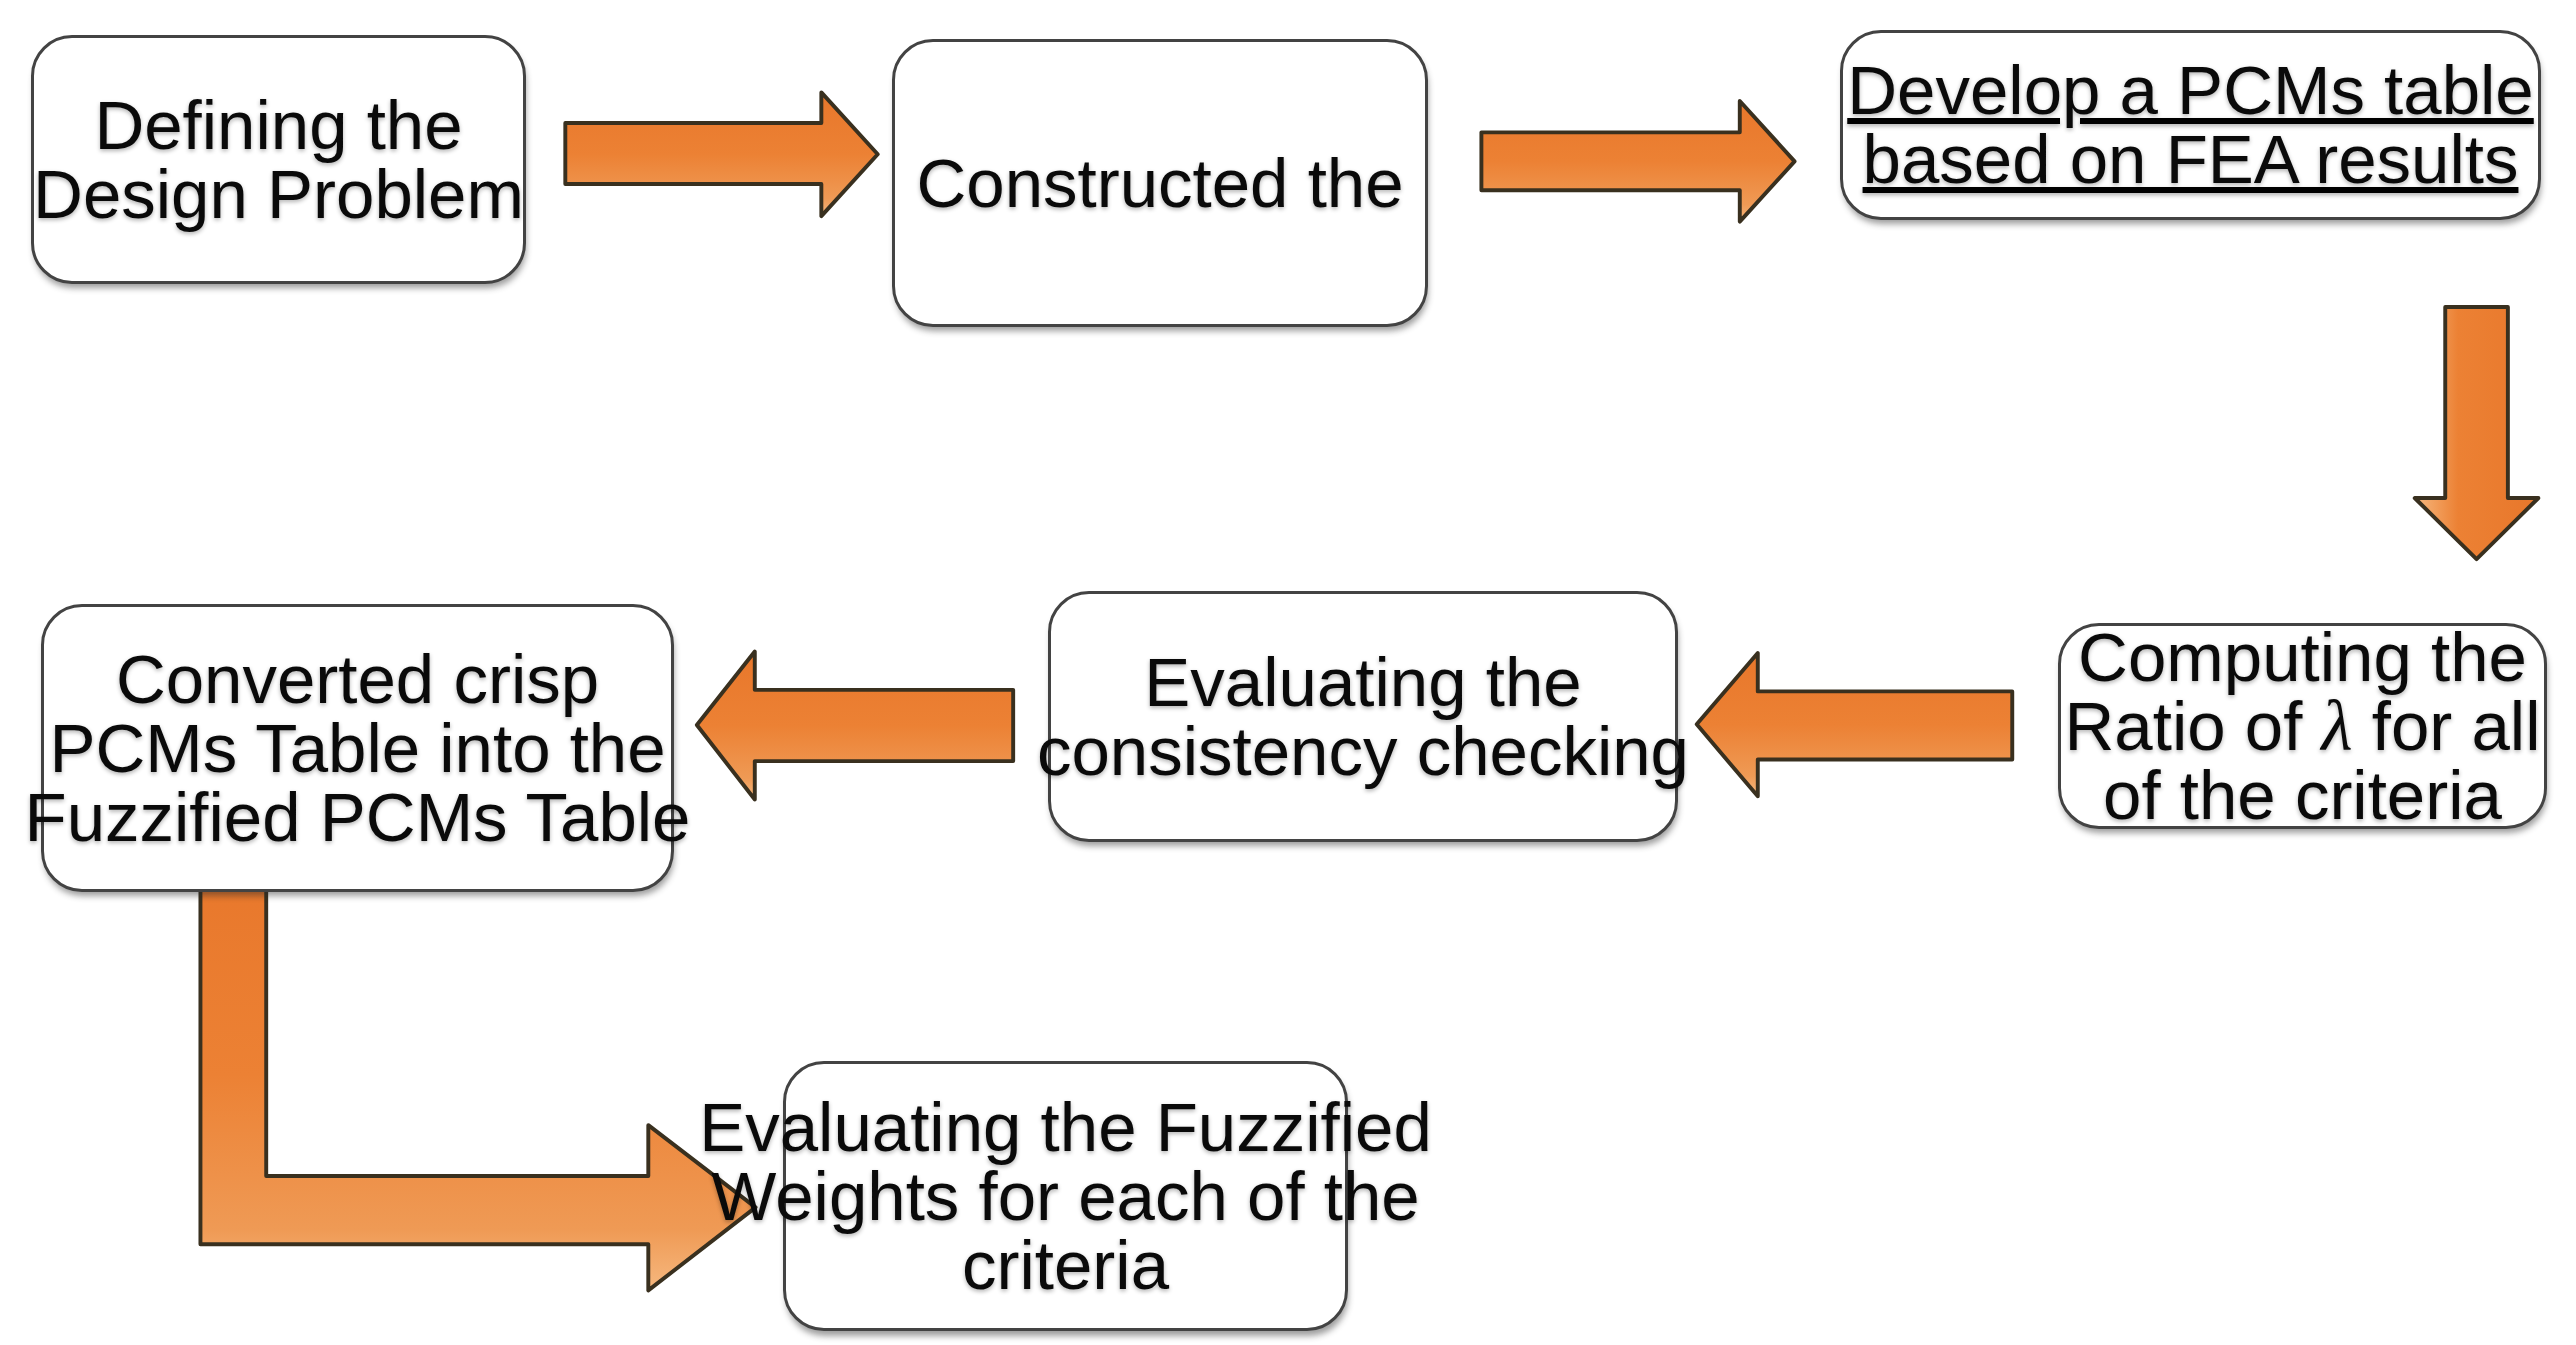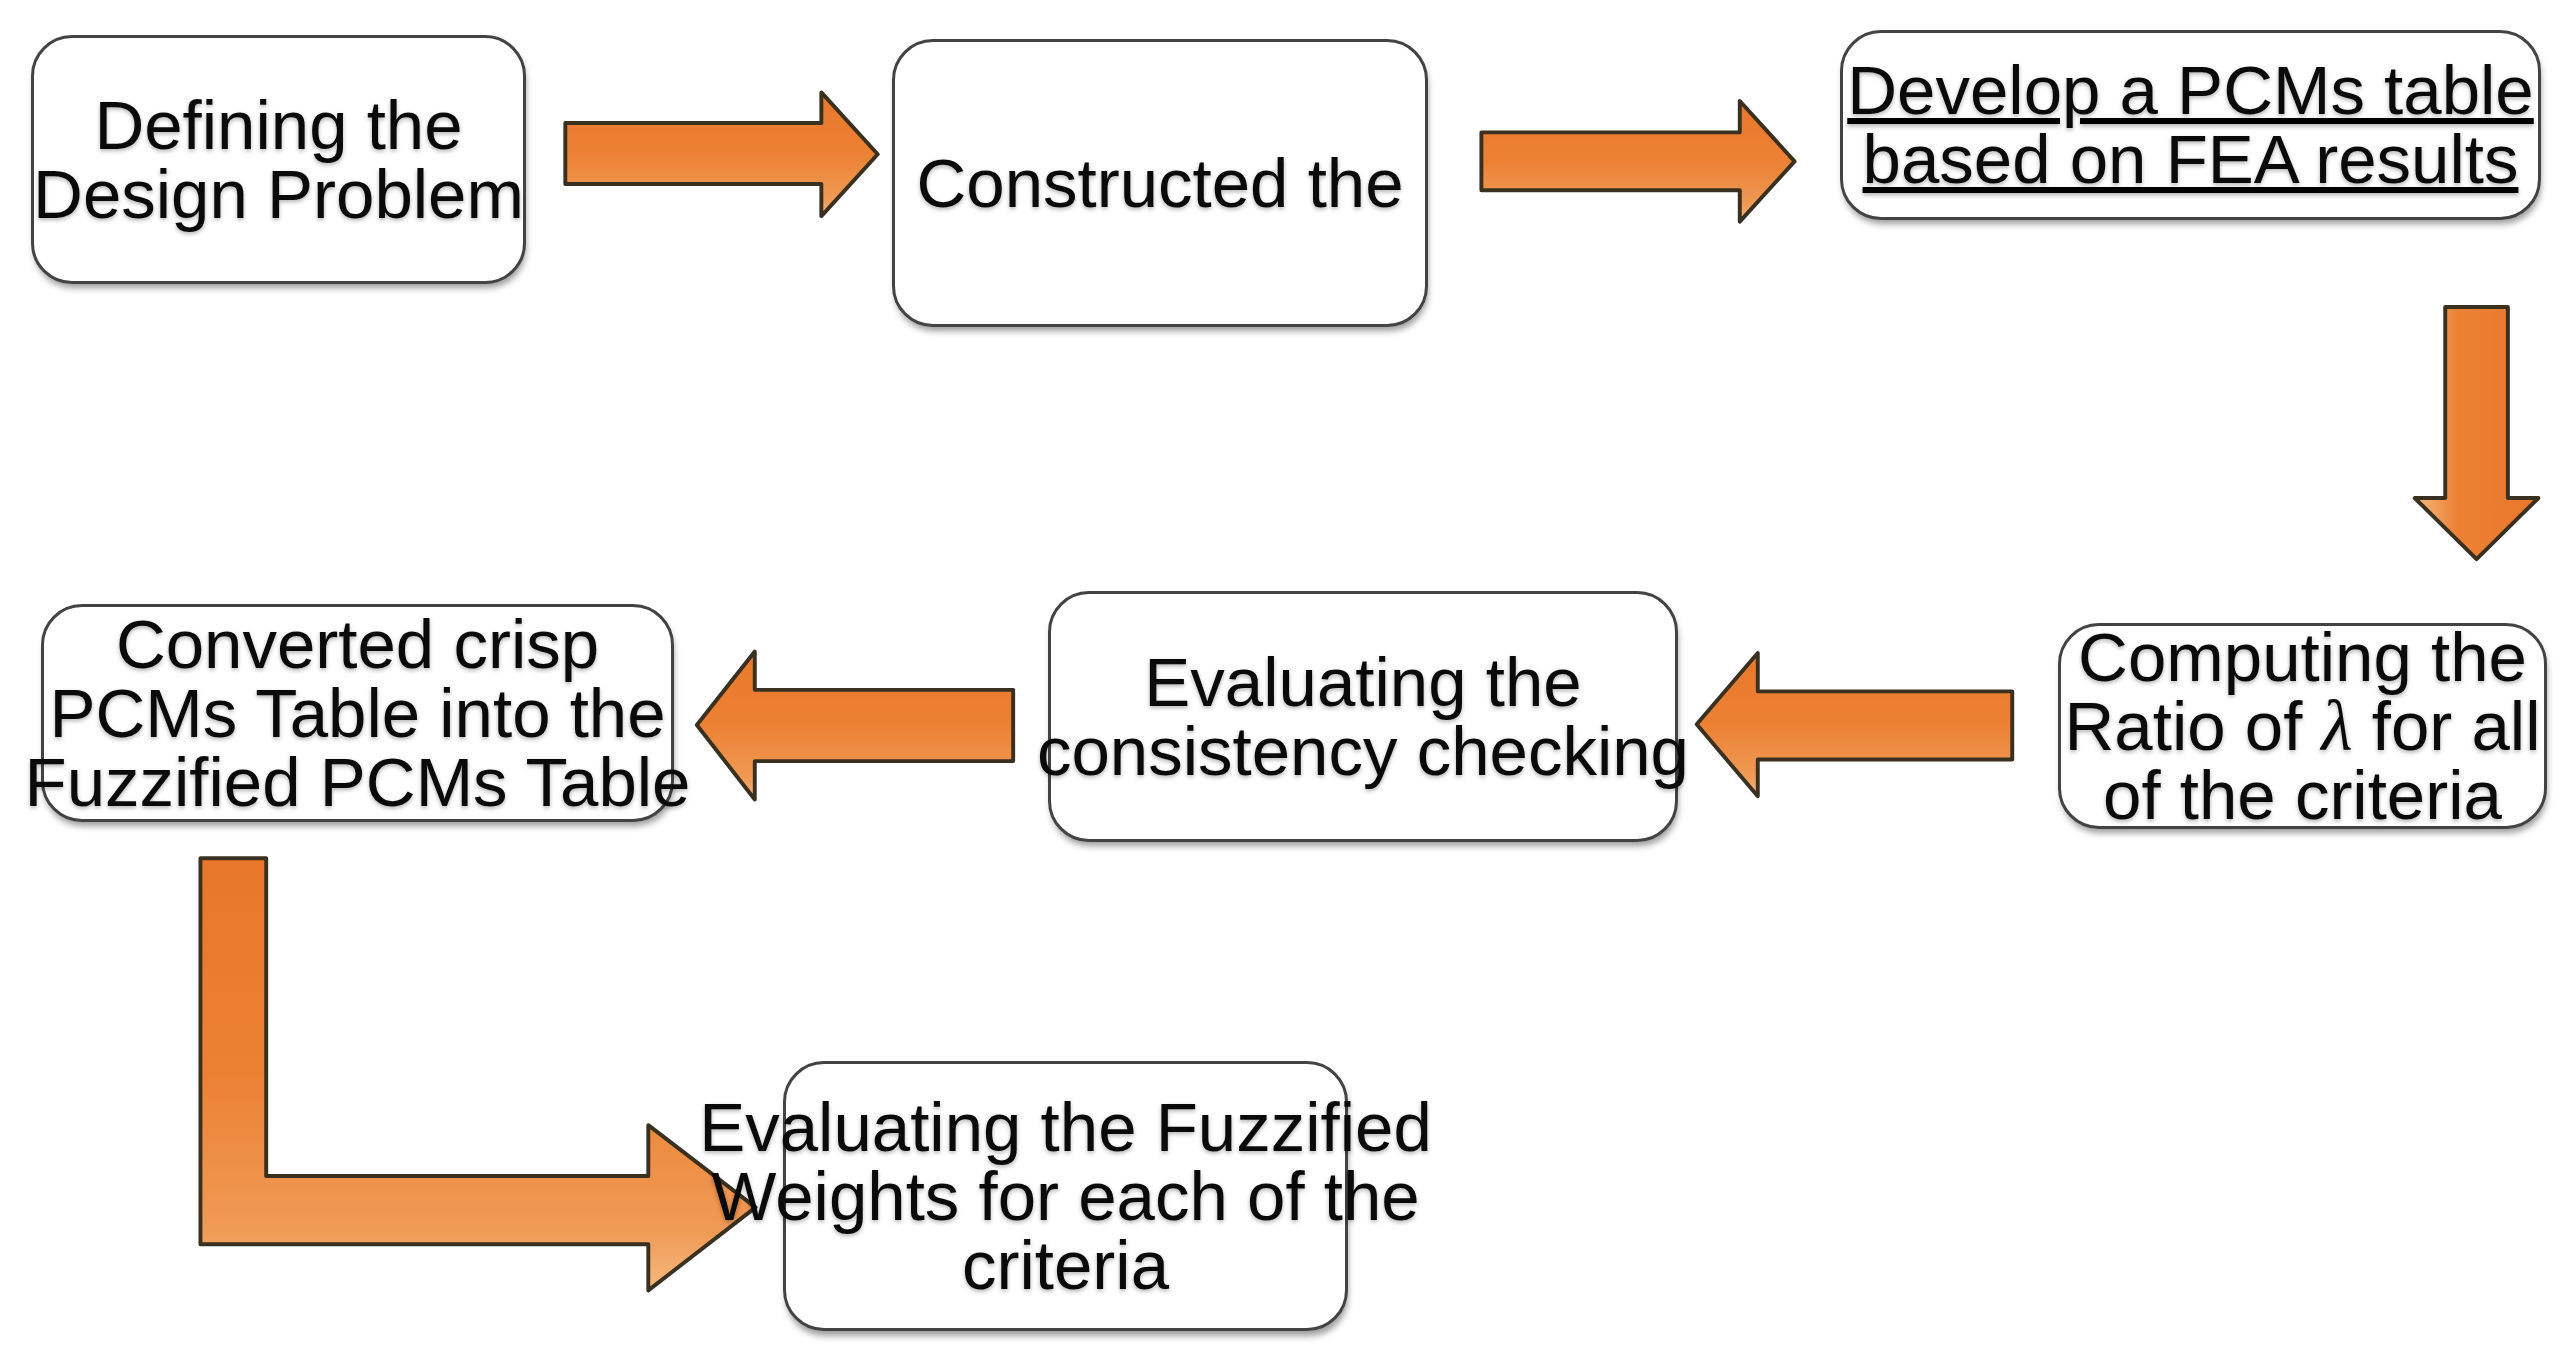--- a/index.html
+++ b/index.html
@@ -41,21 +41,21 @@
     font-family: "Liberation Serif", serif;
     font-style: italic;
     font-size: 1.04em;
   }
   
   #box-define        { left:   31px; top:   35px; width: 495px; height: 249px; }
   #box-tree          { left: 892px; top:   39px; width: 536px; height: 288px; }
   #box-pcm           { left: 1840px; top:   30px; width: 701px; height: 190px; text-decoration: underline; }
   #box-lambda        { left: 2058px; top:  587px; width: 489px; height: 206px; margin-top: 36px; }
   #box-consistency   { left: 1048px; top:  591px; width: 630px; height: 251px; }
-  #box-fuzzified     { left:   41px; top:  604px; width: 633px; height: 218px; }
+  #box-fuzzified     { left:   41px; top:  604px; width: 633px; height: 288px; }
   #box-weights       { left: 783px; top: 1061px; width: 565px; height: 270px; }
   .arrow-poly {
     stroke: var(--arrow-outline, #39301f);
     stroke-width: 5;
     stroke-linejoin: round;
   }
 </style>
 </head>
 <body>
 

